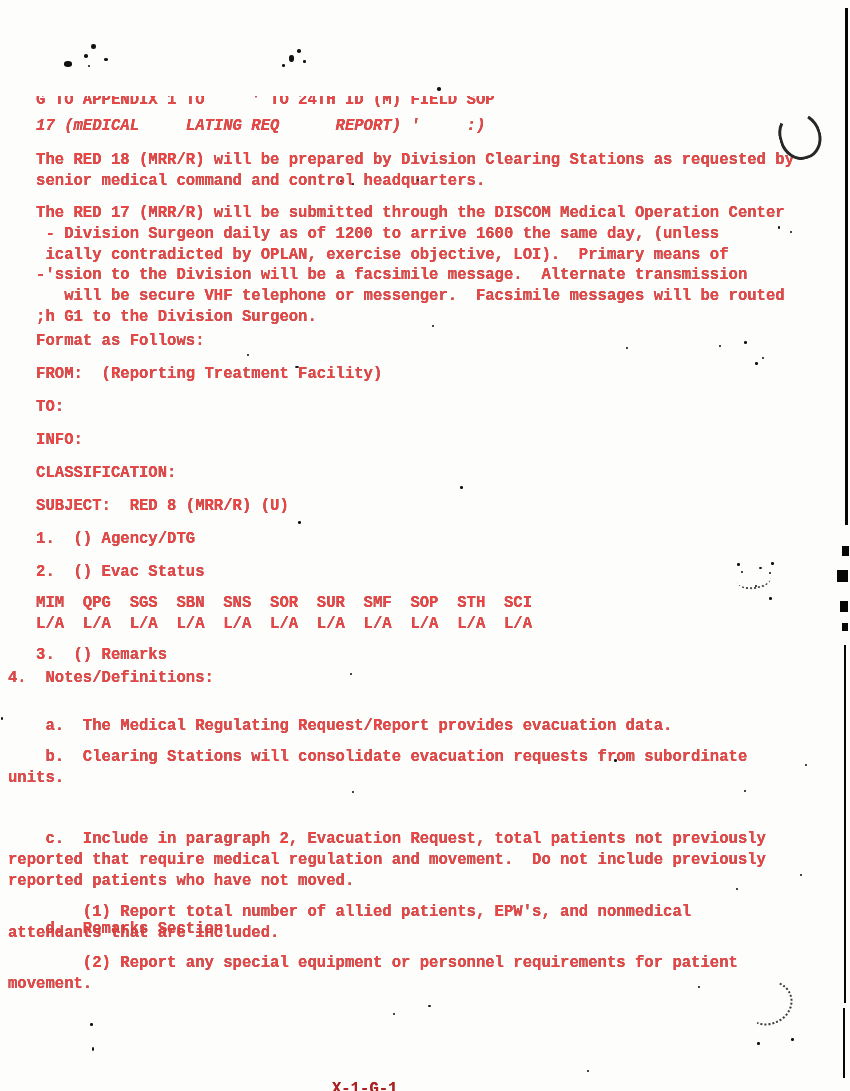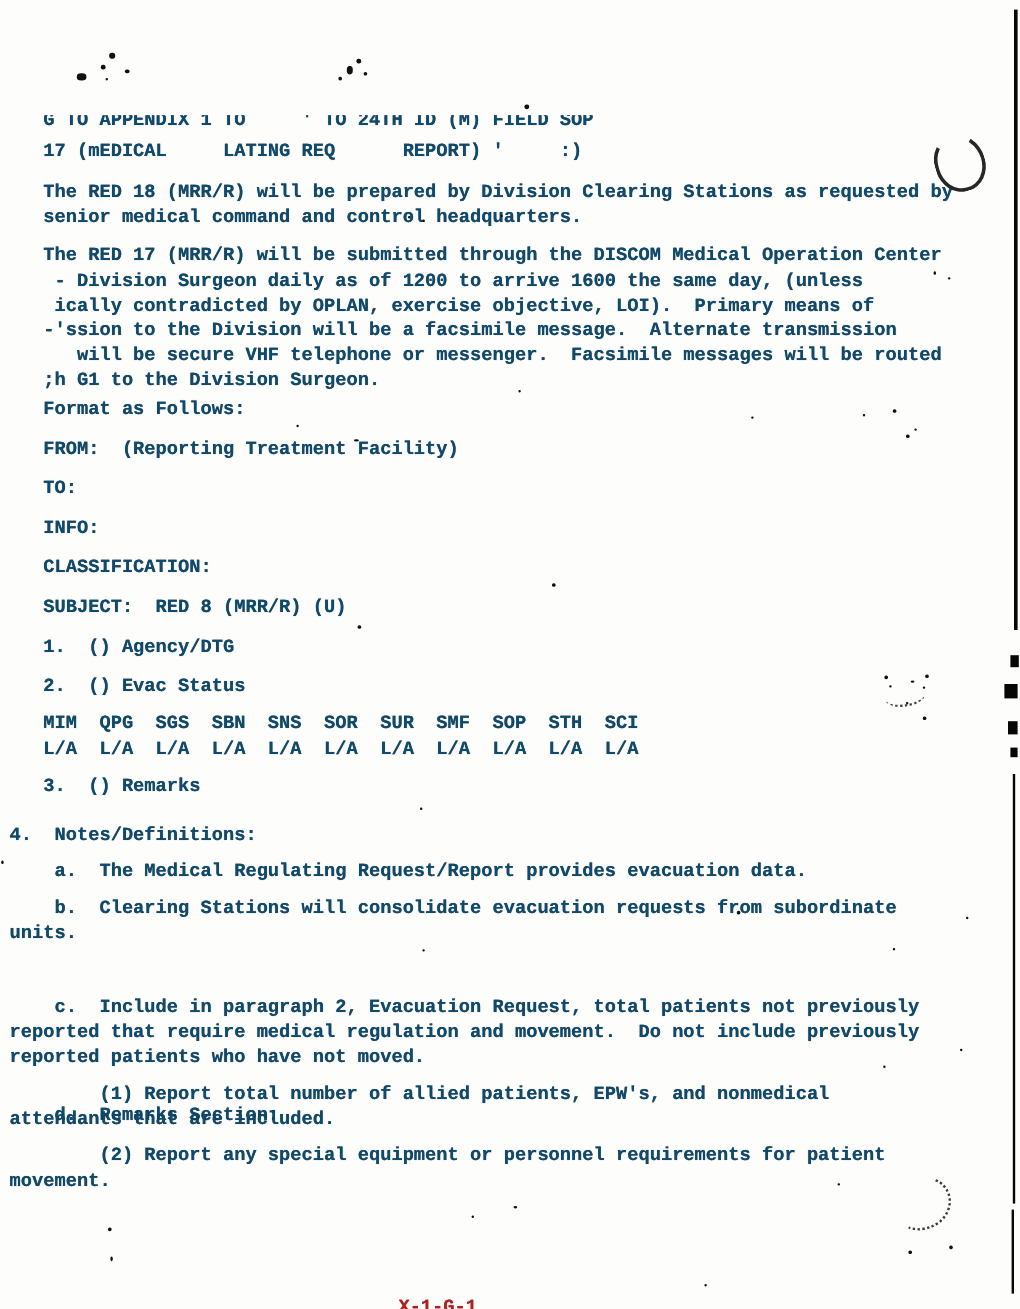--- a/index.html
+++ b/index.html
@@ -15,21 +15,21 @@
     background:#fdfdfb;
   }
   pre.tblock{
     margin:0;
     position:absolute;
     font-family:"Liberation Mono", monospace;
     font-weight:bold;
     font-size:15.6px;
     line-height:20.8px;
     letter-spacing:0px;
-    color:#0c4a6e;
+    color:#ef4444;
     white-space:pre;
     text-shadow:0 0 0.6px rgba(10,10,10,0.75);
   }
   .clipwrap{
     position:absolute;
     overflow:hidden;
   }
   .clipwrap pre.tblock{position:static;}
   .footer-text{
     position:absolute;
@@ -72,41 +72,41 @@
   }
 </style>
 </head>
 <body>
 
 <div id="paper">
   <div id="text-layer">
       <div class="clipwrap" style="top: 96px; left: 8px; height: 14.8px;">
         <pre class="tblock" style="margin-top: -6px;">   G TO APPENDIX 1 TO     ' TO 24TH ID (M) FIELD SOP</pre>
       </div>
-      <pre class="tblock" style="top: 116px; left: 8px;">   17 (mEDICAL     LATING REQ      REPORT) '     :)</pre>
+      <pre class="tblock" style="top: 116px; left: 8px; font-style: italic;">   17 (mEDICAL     LATING REQ      REPORT) '     :)</pre>
       <pre class="tblock" style="top: 150px; left: 8px;">   The RED 18 (MRR/R) will be prepared by Division Clearing Stations as requested by
    senior medical command and control headquarters.</pre>
       <pre class="tblock" style="top: 203px; left: 8px;">   The RED 17 (MRR/R) will be submitted through the DISCOM Medical Operation Center
     - Division Surgeon daily as of 1200 to arrive 1600 the same day, (unless
     ically contradicted by OPLAN, exercise objective, LOI).  Primary means of
    -'ssion to the Division will be a facsimile message.  Alternate transmission
       will be secure VHF telephone or messenger.  Facsimile messages will be routed
    ;h G1 to the Division Surgeon.</pre>
       <pre class="tblock" style="top: 331px; left: 8px;">   Format as Follows:</pre>
       <pre class="tblock" style="top: 364px; left: 8px;">   FROM:  (Reporting Treatment Facility)</pre>
       <pre class="tblock" style="top: 397px; left: 8px;">   TO:</pre>
       <pre class="tblock" style="top: 430px; left: 8px;">   INFO:</pre>
       <pre class="tblock" style="top: 463px; left: 8px;">   CLASSIFICATION:</pre>
       <pre class="tblock" style="top: 496px; left: 8px;">   SUBJECT:  RED 8 (MRR/R) (U)</pre>
       <pre class="tblock" style="top: 529px; left: 8px;">   1.  () Agency/DTG</pre>
       <pre class="tblock" style="top: 562px; left: 8px;">   2.  () Evac Status</pre>
       <pre class="tblock" style="top: 593px; left: 8px;">   MIM  QPG  SGS  SBN  SNS  SOR  SUR  SMF  SOP  STH  SCI
    L/A  L/A  L/A  L/A  L/A  L/A  L/A  L/A  L/A  L/A  L/A</pre>
       <pre class="tblock" style="top: 645px; left: 8px;">   3.  () Remarks</pre>
-      <pre class="tblock" style="top: 686px; left: 8px;">4.  Notes/Definitions:</pre>
+      <pre class="tblock" style="top: 668px; left: 8px;">4.  Notes/Definitions:</pre>
       <pre class="tblock" style="top: 716px; left: 8px;">    a.  The Medical Regulating Request/Report provides evacuation data.</pre>
       <pre class="tblock" style="top: 747px; left: 8px;">    b.  Clearing Stations will consolidate evacuation requests from subordinate
 units.</pre>
       <pre class="tblock" style="top: 798px; left: 8px; margin-top: 31px;">    c.  Include in paragraph 2, Evacuation Request, total patients not previously
 reported that require medical regulation and movement.  Do not include previously
 reported patients who have not moved.</pre>
       <pre class="tblock" style="top: 919px; left: 8px;">    d.  Remarks Section:</pre>
       <pre class="tblock" style="top: 902px; left: 8px;">        (1) Report total number of allied patients, EPW's, and nonmedical
 attendants that are included.</pre>
       <pre class="tblock" style="top: 953px; left: 8px;">        (2) Report any special equipment or personnel requirements for patient

